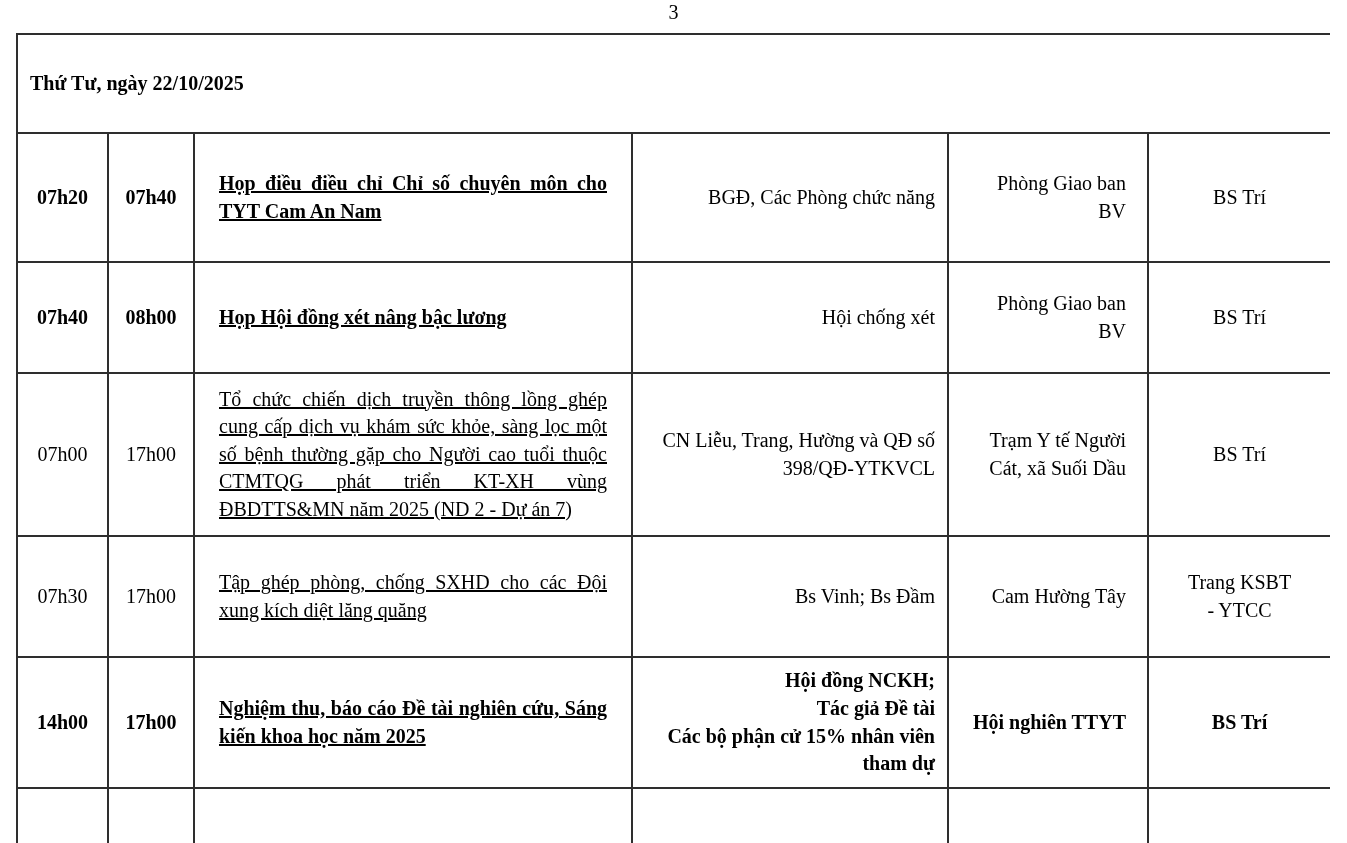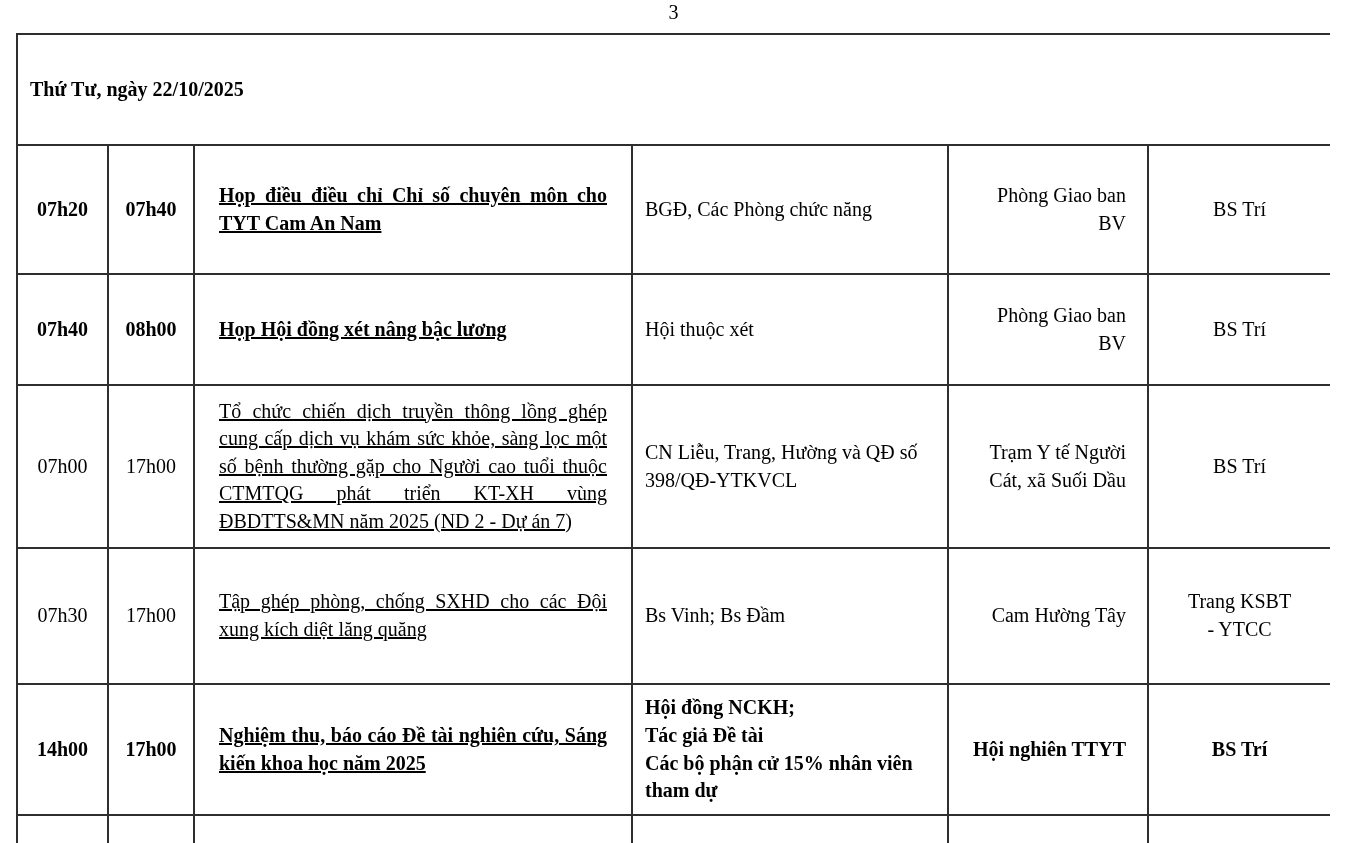--- a/index.html
+++ b/index.html
@@ -27,35 +27,35 @@
     table-layout: fixed;
     width: 1314px;
   }
   table.schedule td {
     border: 2px solid #2e2e2e;
     font-size: 20px;
     line-height: 1.38;
     vertical-align: middle;
     overflow: hidden;
   }
-  tr.hd  { height: 111px; }
+  tr.hd  { height: 99px; }
   tr.r0  { height: 129px; }
   tr.r1  { height: 111px; }
   tr.r2  { height: 163px; }
-  tr.r3  { height: 136px; }
+  tr.r3  { height: 121px; }
   tr.r4  { height: 131px; }
   tr.r5  { height: 70px;  }
   td.date {
     font-weight: bold;
     text-align: left;
     padding: 0 12px;
   }
   td.time { text-align: center; padding: 18px 2px; }
   td.desc { text-align: justify; padding: 2px 24px; text-decoration: underline; }
-  td.part { text-align: left; padding: 2px 12px; white-space: pre-line; }
+  td.part { text-align: right; padding: 2px 12px; white-space: pre-line; }
   td.loc  { text-align: right; padding: 2px 21px; }
   td.who  { text-align: center; padding: 2px 36px; }
   .b { font-weight: bold; }
 </style>
 </head>
 <body>
 
 <div class="page-number">3</div>
 
 <div class="table-wrap">
@@ -80,21 +80,21 @@
       <td class="desc b">Họp điều điều chỉ Chỉ số chuyên môn cho TYT Cam An Nam</td>
       <td class="part">BGĐ, Các Phòng chức năng</td>
       <td class="loc">Phòng Giao ban BV</td>
       <td class="who">BS Trí</td>
     </tr>
 
     <tr class="r1">
       <td class="time b">07h40</td>
       <td class="time b">08h00</td>
       <td class="desc b">Họp Hội đồng xét nâng bậc lương</td>
-      <td class="part">Hội thuộc xét</td>
+      <td class="part">Hội chống xét</td>
       <td class="loc">Phòng Giao ban BV</td>
       <td class="who">BS Trí</td>
     </tr>
 
     <tr class="r2">
       <td class="time">07h00</td>
       <td class="time">17h00</td>
       <td class="desc">Tổ chức chiến dịch truyền thông lồng ghép cung cấp dịch vụ khám sức khỏe, sàng lọc một số bệnh thường gặp cho Người cao tuổi thuộc CTMTQG phát triển KT-XH vùng ĐBDTTS&amp;MN năm 2025 (ND 2 - Dự án 7)</td>
       <td class="part">CN Liễu, Trang, Hường và QĐ số 398/QĐ-YTKVCL</td>
       <td class="loc">Trạm Y tế Người Cát, xã Suối Dầu</td>

